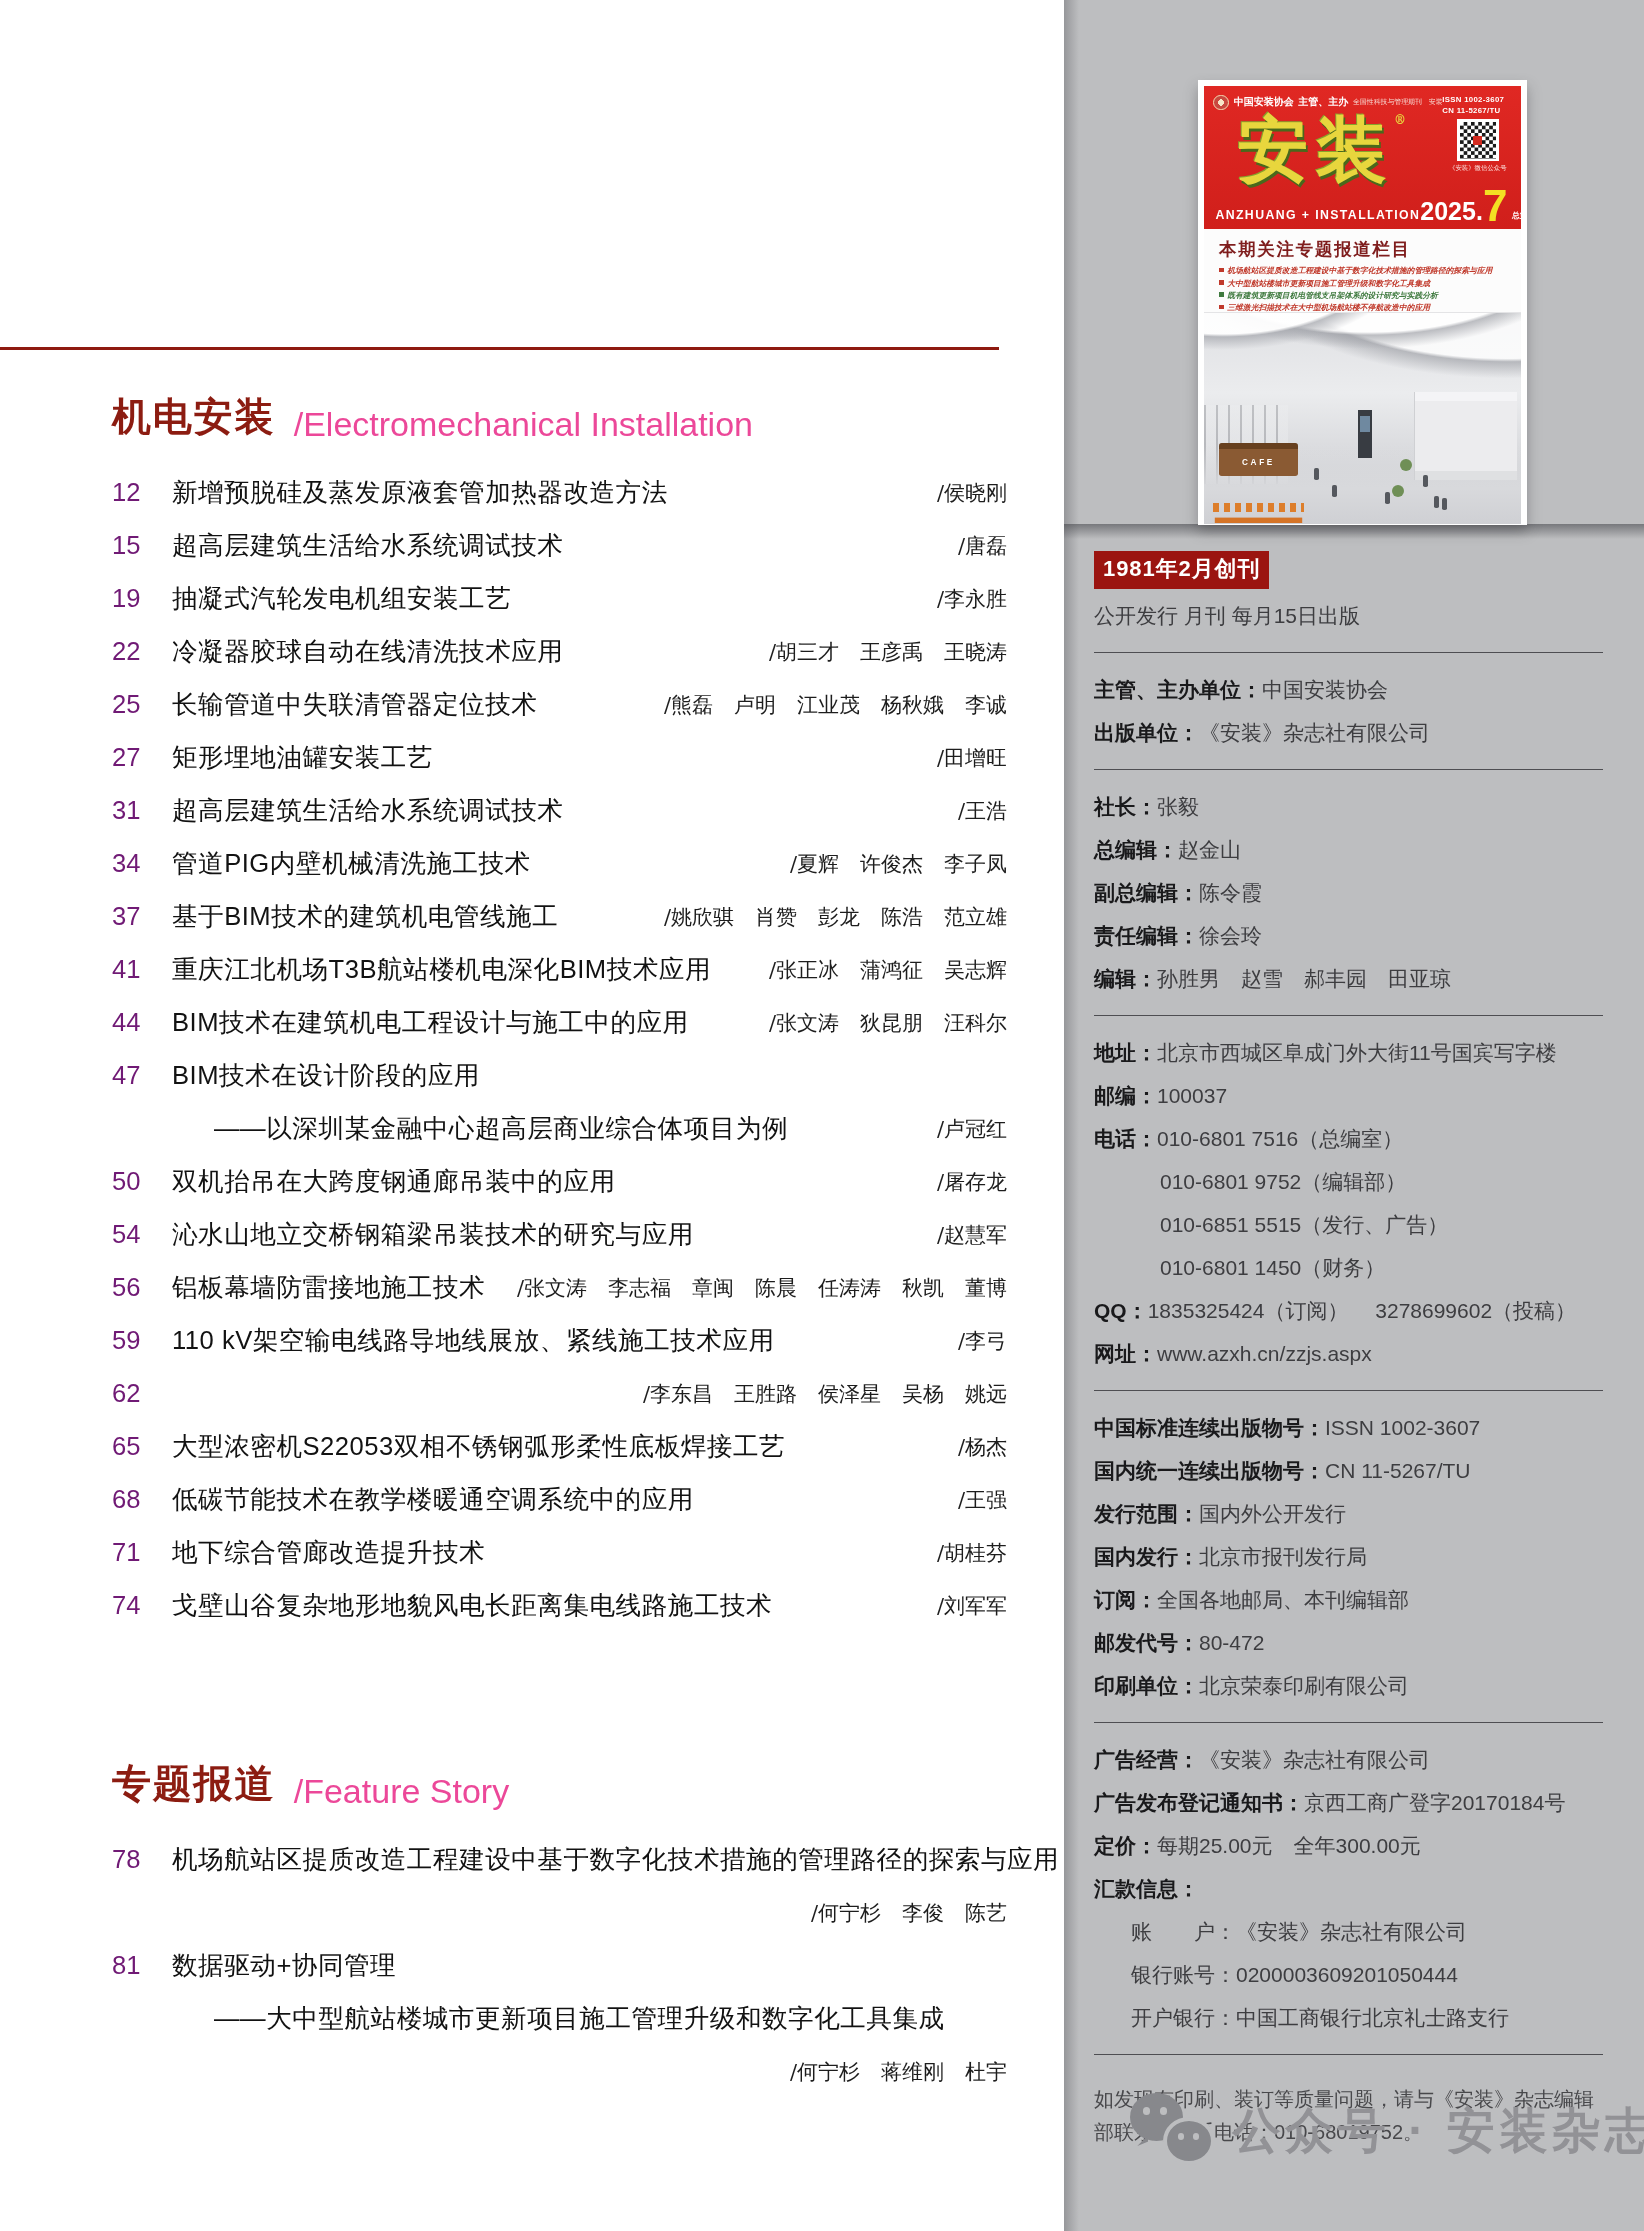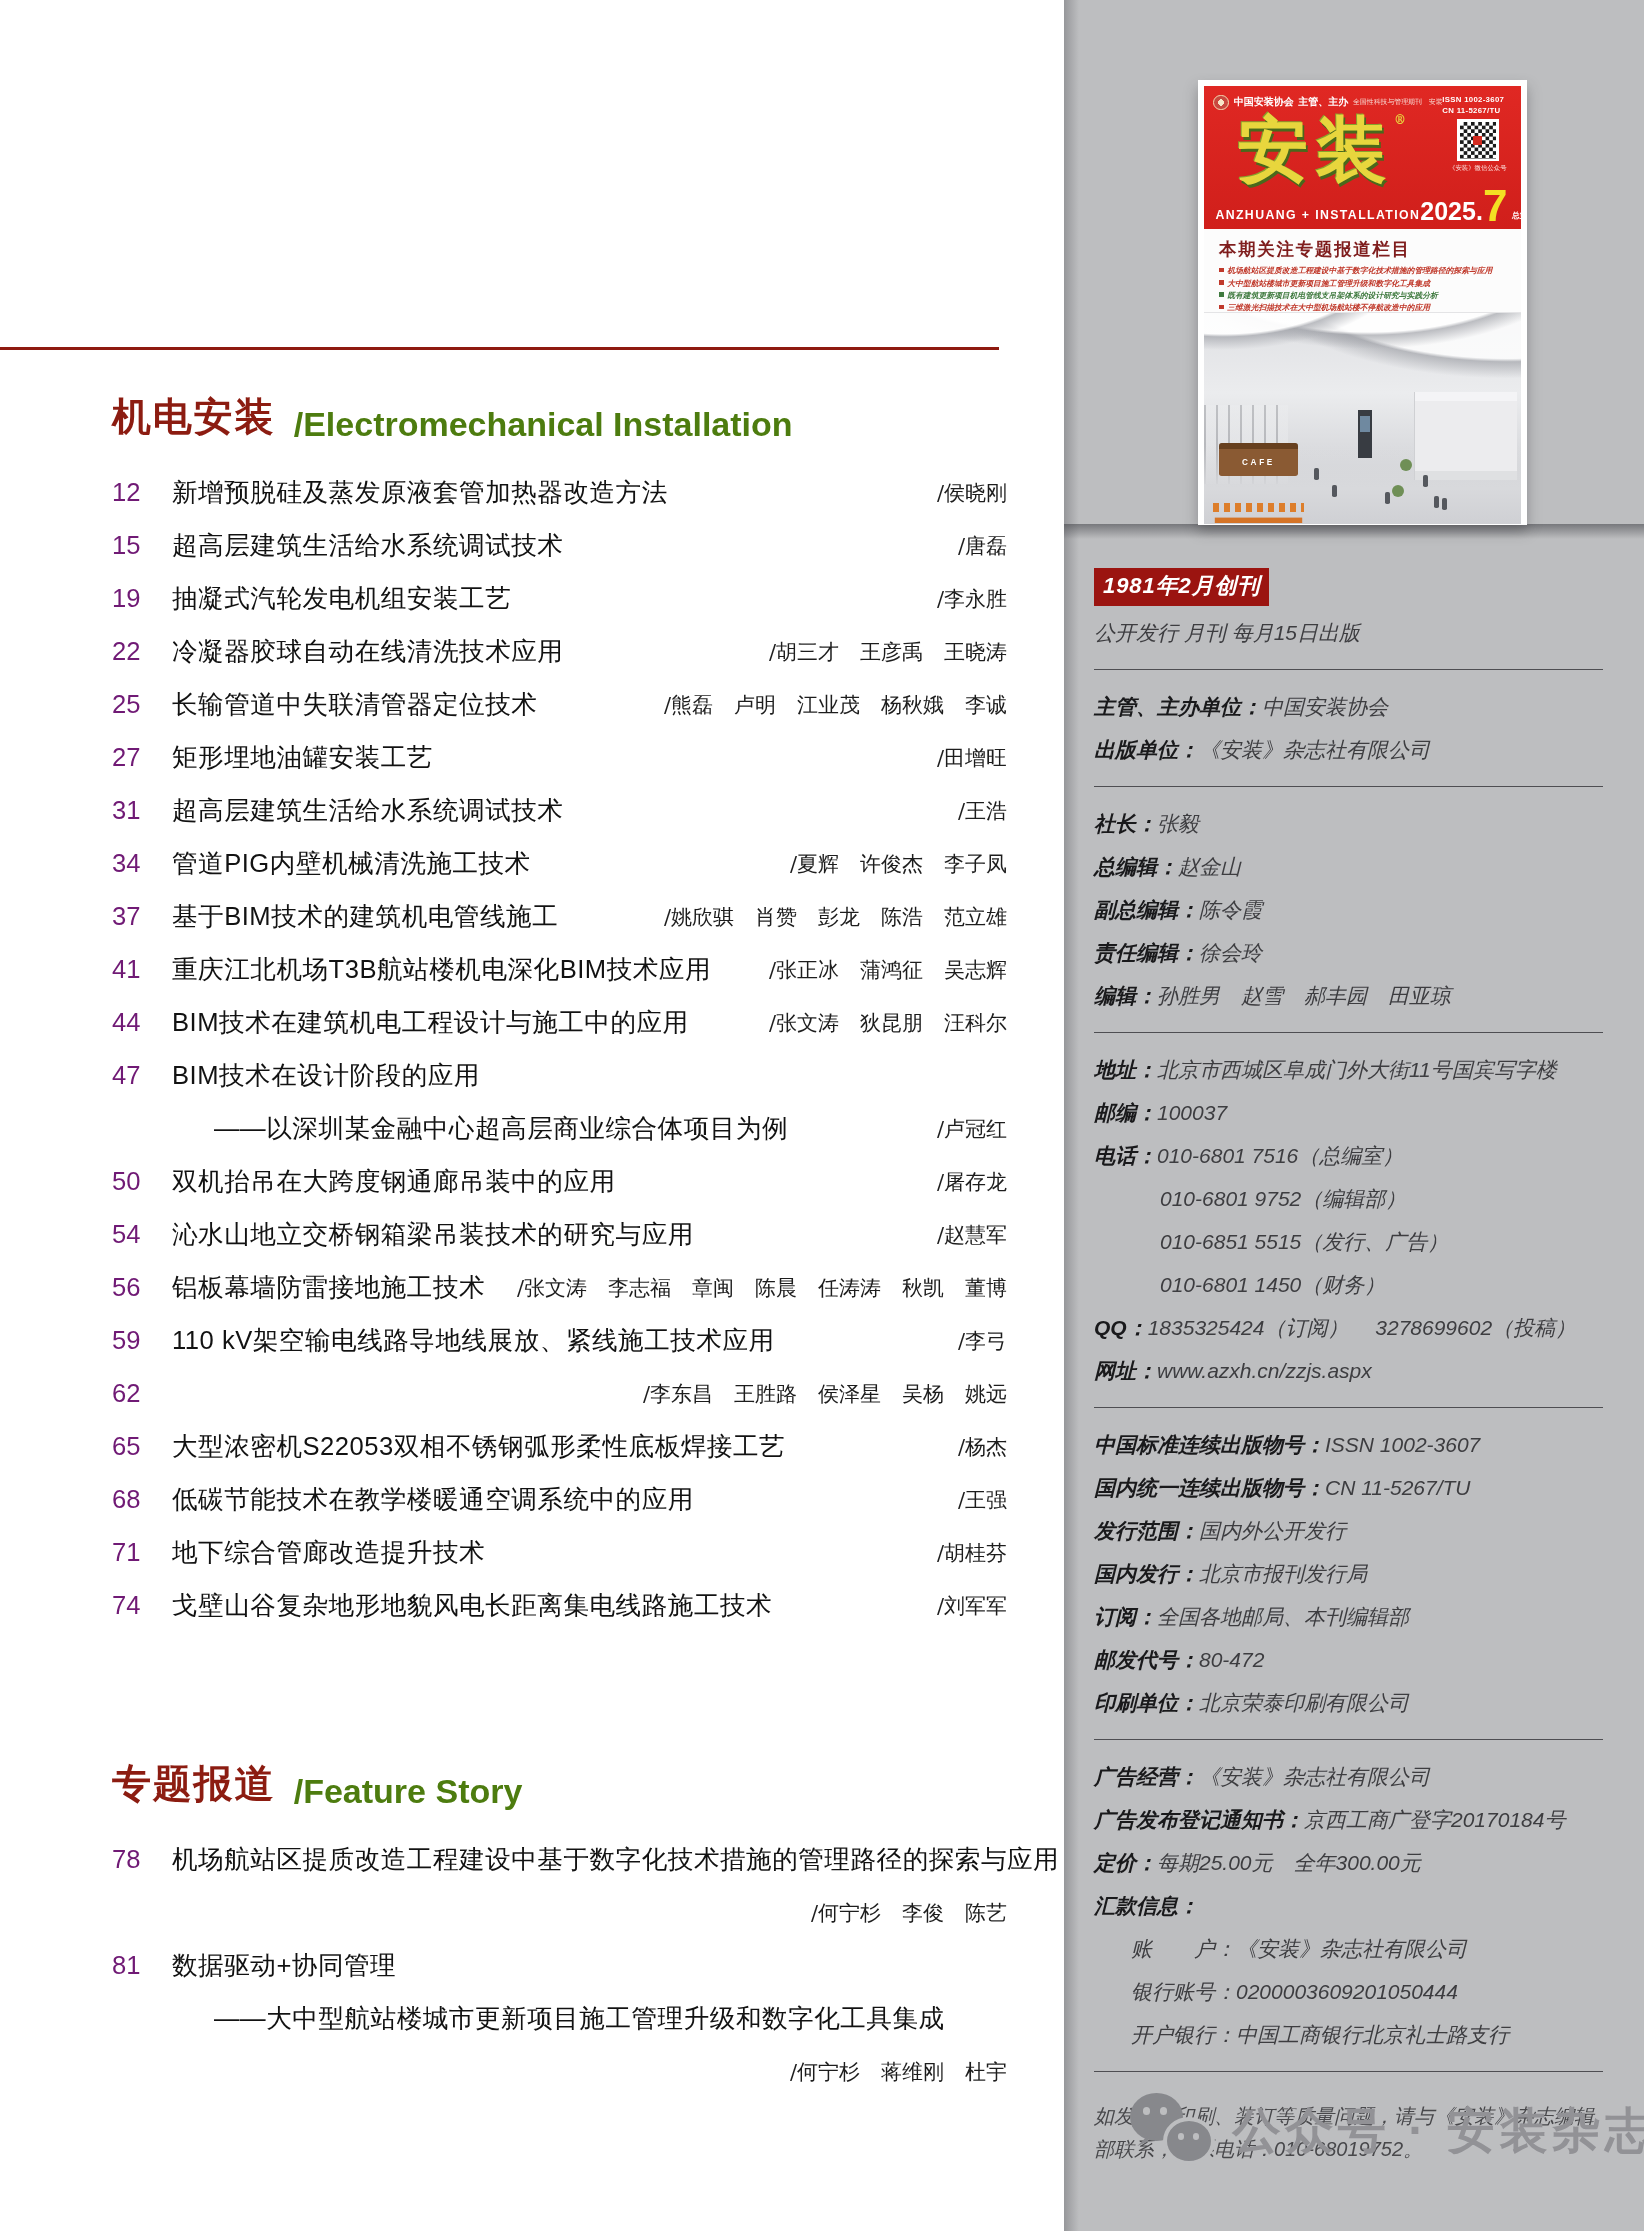--- a/index.html
+++ b/index.html
@@ -7,21 +7,21 @@
     width:1645px;height:2231px;position:relative;overflow:hidden;
     background:#ffffff;
     font-family:"Liberation Sans","DejaVu Sans",sans-serif;
     -webkit-font-smoothing:antialiased;
   }
   
   .top-rule{position:absolute;left:0;top:347px;width:999px;height:2.7px;background:#8e1a10;}
   #toc{position:absolute;left:112px;top:382px;width:895px;}
   .sec-header{height:84px;display:flex;align-items:flex-end;padding-bottom:22px;box-sizing:border-box;}
   .sec-cn{font-size:39px;font-weight:bold;color:#8c1c11;letter-spacing:1.8px;}
-  .sec-en{font-size:34px;font-weight:bold;color:#4d7c0f;margin-left:9.1px;white-space:pre;}
+  .sec-en{font-size:34px;font-weight:normal;color:#ec4899;margin-left:9.1px;white-space:pre;}
   .toc-section + .toc-section .sec-header{margin-top:117px;}
   .toc-row{display:flex;align-items:center;height:53px;white-space:nowrap;}
   .toc-num{width:60px;flex:none;font-size:25.6px;color:#701a75;}
   .toc-title{font-size:25.6px;color:#121212;letter-spacing:0.5px;}
   .toc-authors{margin-left:auto;font-family:"DejaVu Serif","Liberation Serif",serif;
     font-size:21px;color:#1d1d1d;white-space:pre;padding-left:18.3px;}
   .toc-sub .toc-title{padding-left:102px;}
   .toc-authors-row{justify-content:flex-end;}
   
   .sb{position:absolute;left:1064px;top:0;width:580px;height:2231px;background:#bdbec0;}
@@ -81,21 +81,21 @@
   .cafe-label{font-size:8.2px;font-weight:bold;color:#fff;letter-spacing:2.7px;}
   .seats{position:absolute;left:9.1px;bottom:12.8px;width:91px;height:9.1px;
     background:repeating-linear-gradient(90deg,#dd7e2b 0 6.4px,rgba(0,0,0,0) 6.4px 11px);box-shadow:0 12.8px 0 -1.8px #d57427;}
   .plant{position:absolute;width:12px;height:12px;border-radius:50%;background:#6f8f56;}
   .p1{left:196px;bottom:53px;} .p2{right:117px;bottom:27.4px;}
   .person{position:absolute;width:4.6px;height:12px;border-radius:1.8px;background:#55585e;}
   .person.m1{left:128px;bottom:27.4px;} .person.m2{left:181px;bottom:20px;}
   .person.m3{left:219px;bottom:37px;} .person.m4{left:110px;bottom:44px;}
   .person.m5{right:82px;bottom:16.4px;} .person.m6{left:238px;bottom:14.6px;}
   
-  #sb-info{position:absolute;left:30px;top:563px;width:514px;font-style:italic;}
+  #sb-info{position:absolute;left:30px;top:546px;width:514px;}
   .sb-line{min-height:43px;display:flex;align-items:center;font-size:21px;color:#3d3d40;}
   .sb-line .lbl{font-weight:bold;color:#19191b;white-space:pre;}
   .sb-line .val{white-space:pre;}
   .sb-badge-row{min-height:48px;display:flex;align-items:center;}
   .badge{display:inline-block;background:#9b1410;color:#ffffff;font-weight:bold;font-size:22px;
     padding:2.7px 9.1px 4.6px;letter-spacing:0.9px;}
   .sb-divider{height:31px;position:relative;}
   .sb-divider::after{content:"";position:absolute;left:0;top:14.6px;width:509px;border-top:1.8px solid #4e4e52;}
   .sb-note{margin-top:12.8px;width:512px;font-size:20px;line-height:33px;color:#48484b;}
   

